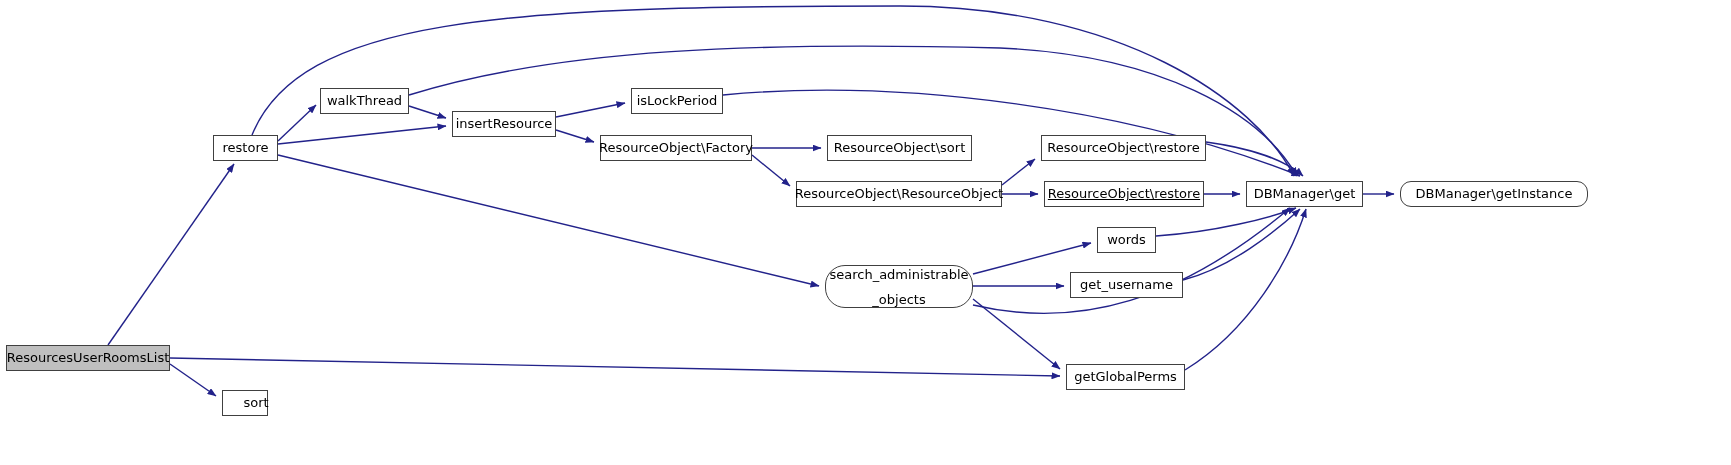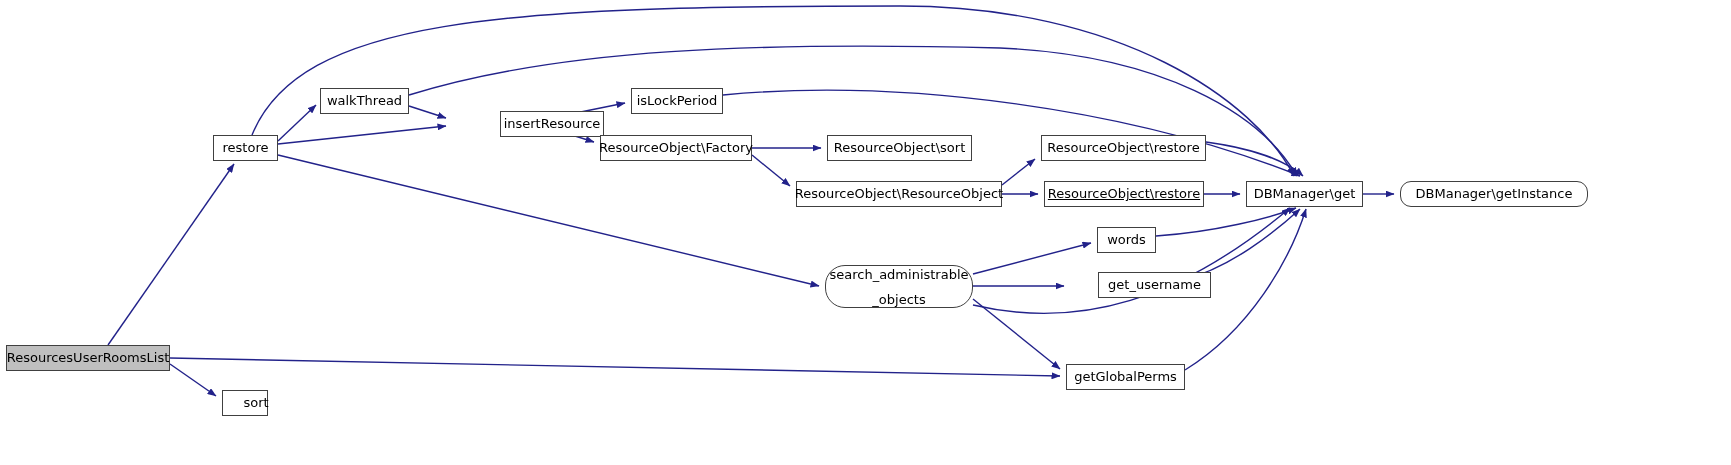--- a/index.html
+++ b/index.html
@@ -88,29 +88,29 @@
         <path d="M 1183 280 C 1230 268 1275 232 1300 209" fill="none" stroke="#22228a" stroke-width="1.4" marker-end="url(#arrowhead)"></path>
         <path d="M 1185 370 C 1250 330 1290 260 1306 209" fill="none" stroke="#22228a" stroke-width="1.4" marker-end="url(#arrowhead)"></path>
       </g>
   </svg>
 
   <div id="nodes-group">
       <div class="node root" style="left: 6px; top: 345px; width: 164px; height: 26px;">ResourcesUserRoomsList</div>
       <div class="node" style="left: 222px; top: 390px; width: 46px; height: 26px; padding-left: 28px;">sort</div>
       <div class="node" style="left: 213px; top: 135px; width: 65px; height: 26px;">restore</div>
       <div class="node" style="left: 320px; top: 88px; width: 89px; height: 26px;">walkThread</div>
-      <div class="node" style="left: 452px; top: 111px; width: 104px; height: 26px; margin-left: 48px;">insertResource</div>
+      <div class="node" style="left: 452px; top: 111px; width: 104px; height: 26px;">insertResource</div>
       <div class="node" style="left: 631px; top: 88px; width: 92px; height: 26px;">isLockPeriod</div>
       <div class="node" style="left: 600px; top: 135px; width: 152px; height: 26px;">ResourceObject\Factory</div>
       <div class="node" style="left: 827px; top: 135px; width: 145px; height: 26px;">ResourceObject\sort</div>
       <div class="node" style="left: 796px; top: 181px; width: 206px; height: 26px;">ResourceObject\ResourceObject</div>
       <div class="node" style="left: 1041px; top: 135px; width: 165px; height: 26px;">ResourceObject\restore</div>
       <div class="node" style="left: 1044px; top: 181px; width: 160px; height: 26px; text-decoration: underline;">ResourceObject\restore</div>
       <div class="node" style="left: 1246px; top: 181px; width: 117px; height: 26px;">DBManager\get</div>
       <div class="node" style="left: 1400px; top: 181px; width: 188px; height: 26px; border-radius: 11px;">DBManager\getInstance</div>
       <div class="node two-line" style="left: 825px; top: 265px; width: 148px; height: 43px;">search_administrable
 _objects</div>
       <div class="node" style="left: 1097px; top: 227px; width: 59px; height: 26px;">words</div>
-      <div class="node" style="left: 1098px; top: 272px; width: 113px; height: 26px;">get_username</div>
+      <div class="node" style="left: 1070px; top: 272px; width: 113px; height: 26px;">get_username</div>
       <div class="node" style="left: 1066px; top: 364px; width: 119px; height: 26px;">getGlobalPerms</div>
     </div>
 
 </div>
 
 </body></html>

